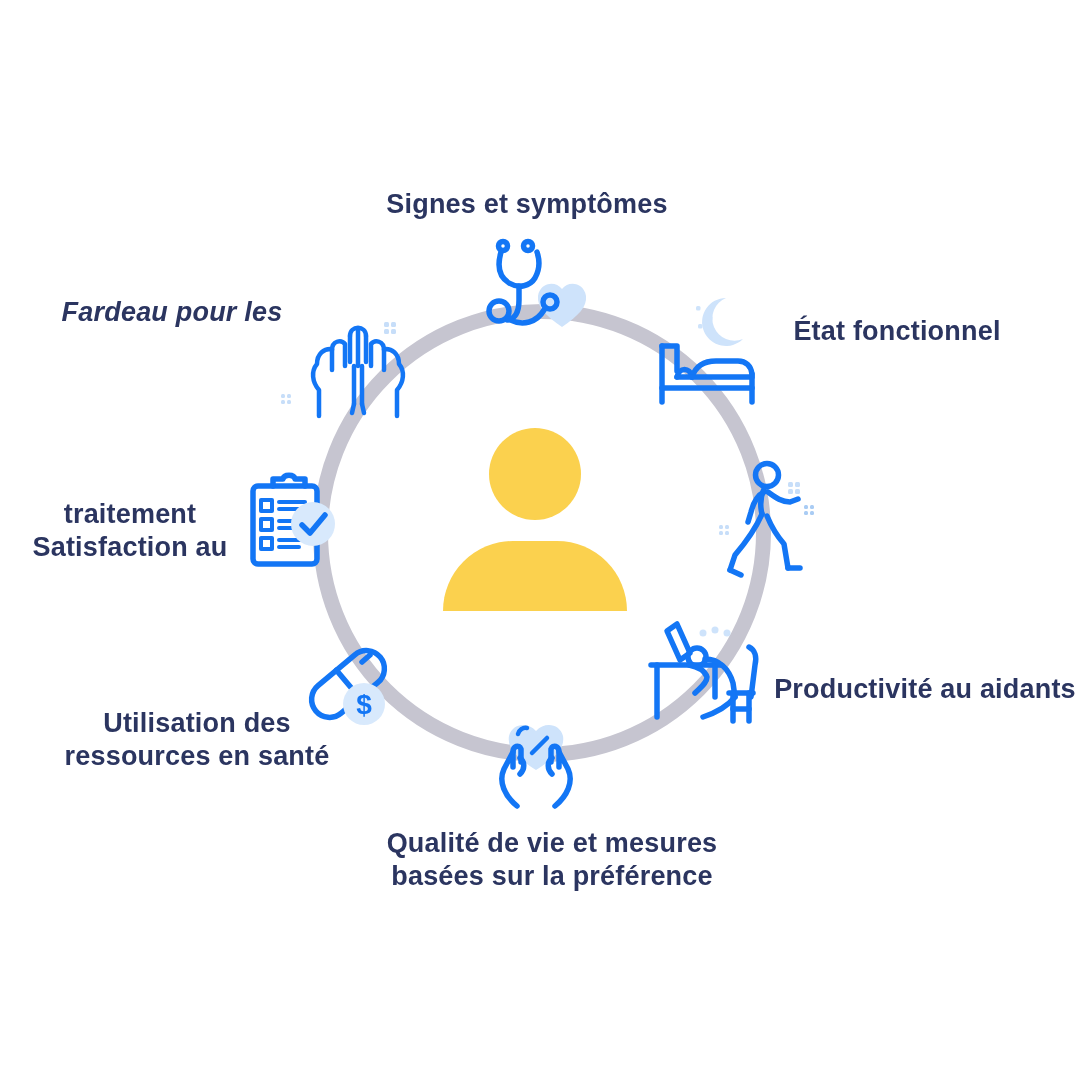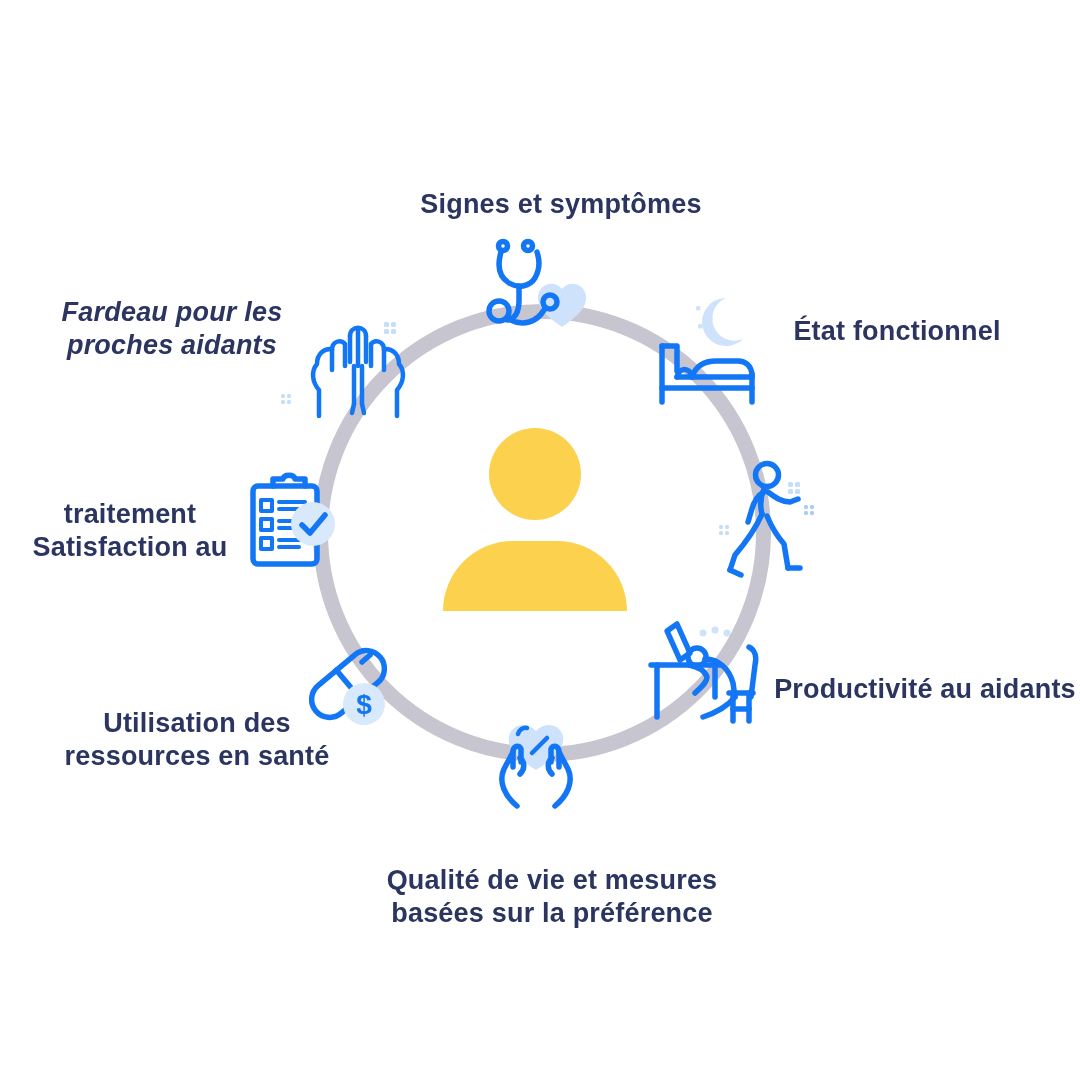--- a/index.html
+++ b/index.html
@@ -179,46 +179,45 @@
       <i></i>
       <i></i>
     </div>
   <div class="sparkle small" style="left:719px; top:525px;">
       <i></i>
       <i></i>
       <i></i>
       <i></i>
     </div>
 
-  <div class="label" style="left:527px; top:188px;margin-left:34px;">
+  <div class="label" style="left:527px; top:188px;">
     <span class="line">Signes et symptômes</span>
   </div>
 
   <div class="label" style="left:897px; top:315px;text-align:right;">
     <span class="line">État fonctionnel</span>
   </div>
 
 
   <div class="label" style="left:925px; top:673px;">
     <span class="line">Productivité au aidants</span>
   </div>
 
-  <div class="label" style="left:552px; top:827px;margin-top:37px;">
+  <div class="label" style="left:552px; top:827px;">
     <span class="line">Qualité de vie et mesures</span>
     <span class="line">basées sur la préférence</span>
   </div>
 
   <div class="label" style="left:197px; top:707px;">
     <span class="line">Utilisation des</span>
     <span class="line">ressources en santé</span>
   </div>
 
   <div class="label" style="left:130px; top:498px;">
     <span class="line">traitement</span>
     <span class="line">Satisfaction au</span>
   </div>
 
   <div class="label" style="left:172px; top:296px;font-style:italic;">
     <span class="line">Fardeau pour les</span>
-    <span class="line">proches aidants</span>
   </div>
 
 </div>
 
 </body></html>

